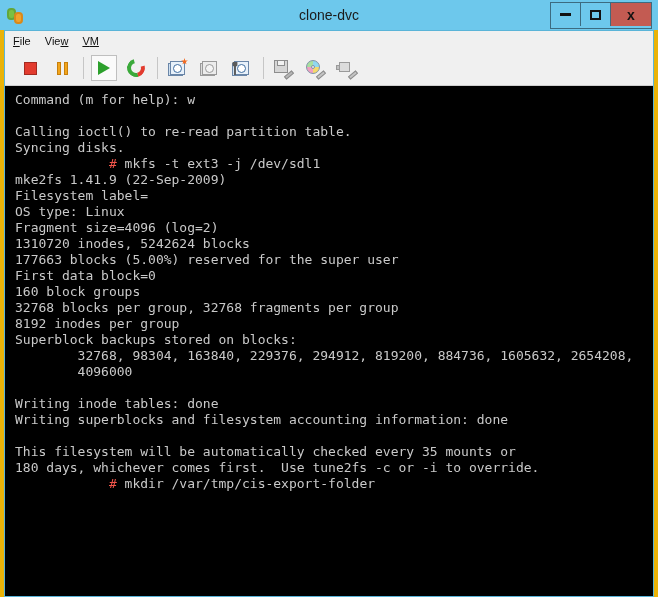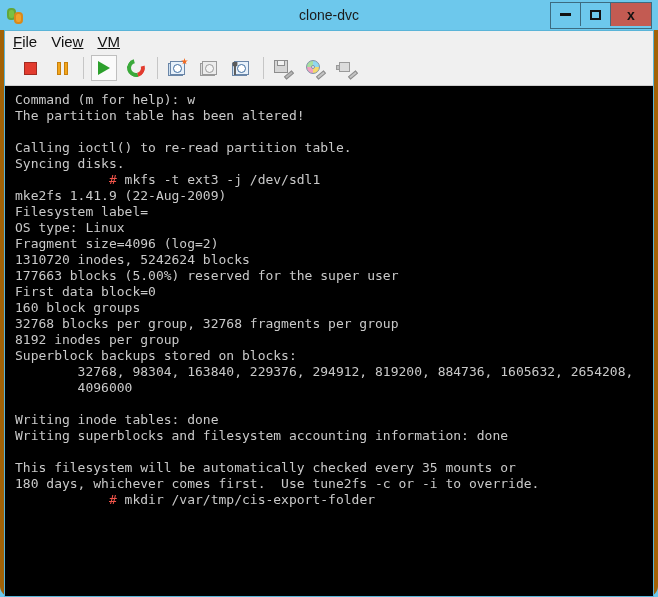--- a/index.html
+++ b/index.html
@@ -4,23 +4,23 @@
 <style>
   html,body{margin:0;padding:0;}
   body{
     width:658px;height:597px;overflow:hidden;
     background:#6dc8ec;
     font-family:"Liberation Sans",sans-serif;
     -webkit-font-smoothing:none;
   }
   .window{
     position:relative;width:658px;height:597px;
-    background:#a16207;
+    background:#eab308;
     box-sizing:border-box;
-    display:flex;flex-direction:column;border-radius:11px;
+    display:flex;flex-direction:column;
   }
   
   .titlebar{
     height:30px;flex:0 0 30px;
     position:relative;
     display:flex;align-items:center;
     background:#6dc8ec;
   }
   .app-icon{
     width:22px;height:22px;margin-left:5px;margin-top:1px;
@@ -66,21 +66,21 @@
     box-sizing:border-box;
     overflow:hidden;
   }
   .menubar{
     height:20px;flex:0 0 20px;
     display:flex;align-items:center;
     background:#f0f0f0;
     padding-left:8px;
   }
   .menu-item{
-    font-size:15px;color:#111;
+    font-size:11px;color:#111;
     margin-right:14px;
     font-family:"Liberation Sans",sans-serif;
     white-space:pre;
   }
   .menu-item u{text-decoration:underline;}
   .toolbar{
     height:34px;flex:0 0 34px;
     display:flex;align-items:center;
     background:#f0f0f0;
     padding-left:12px;
@@ -268,26 +268,25 @@
             <i class="bd"></i>
             <i class="pen"></i>
         </span>
       </div>
 
     </div>
 
     <div class="screen-wrap">
       <div class="terminal" id="terminal">
           <div class="term-line">Command (m for help): w</div>
-          <div class="term-line">The partition table has been altered!</div>
           <div class="term-line">&nbsp;</div>
           <div class="term-line">Calling ioctl() to re-read partition table.</div>
           <div class="term-line">Syncing disks.</div>
           <div class="term-line">            <span class="prompt">#</span><span> mkfs -t ext3 -j /dev/sdl1</span></div>
-          <div class="term-line">mke2fs 1.41.9 (22-Aug-2009)</div>
+          <div class="term-line">mke2fs 1.41.9 (22-Sep-2009)</div>
           <div class="term-line">Filesystem label=</div>
           <div class="term-line">OS type: Linux</div>
           <div class="term-line">Fragment size=4096 (log=2)</div>
           <div class="term-line">1310720 inodes, 5242624 blocks</div>
           <div class="term-line">177663 blocks (5.00%) reserved for the super user</div>
           <div class="term-line">First data block=0</div>
           <div class="term-line">160 block groups</div>
           <div class="term-line">32768 blocks per group, 32768 fragments per group</div>
           <div class="term-line">8192 inodes per group</div>
           <div class="term-line">Superblock backups stored on blocks:</div>

